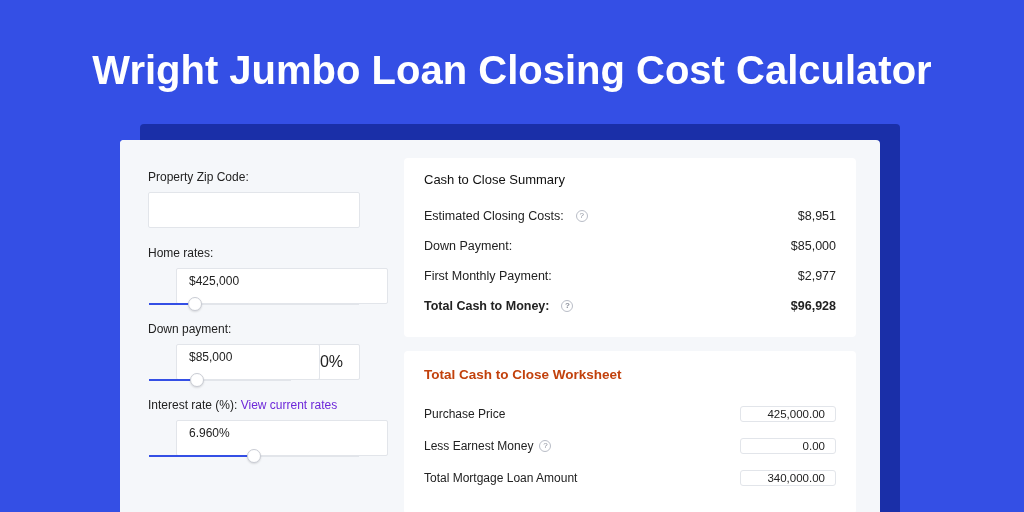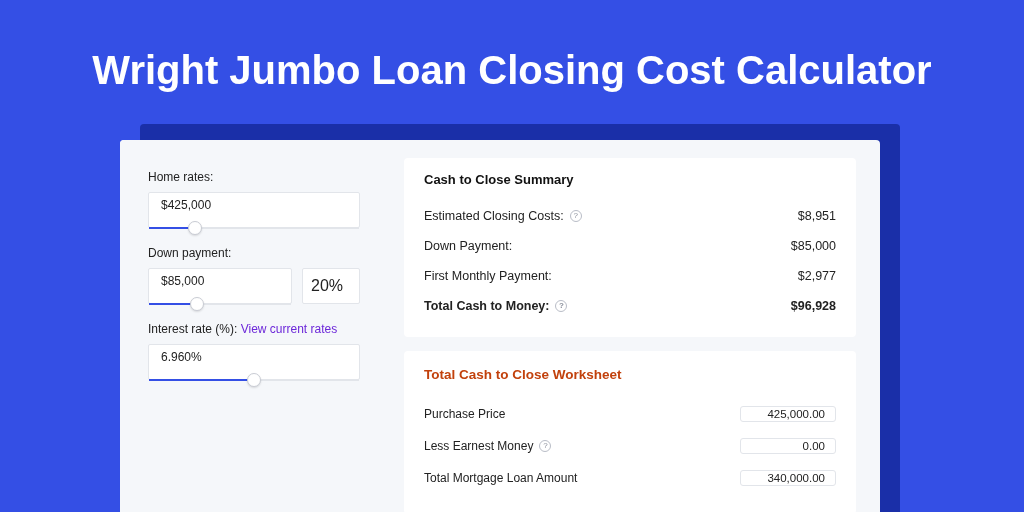--- a/index.html
+++ b/index.html
@@ -51,21 +51,21 @@
     width: 100%;
     height: 36px;
     border: 1px solid #e2e5ea;
     background: #fff;
     border-radius: 2px;
     padding: 0 12px;
     font-size: 12px;
     color: #222;
   }
   .input-with-slider { position: relative; }
-  .input-with-slider .text-input { padding-bottom: 10px; }
+  .input-with-slider .text-input { padding-bottom: 10px; margin-left: 28px; }
   .slider-track {
     position: absolute;
     left: 1px;
     right: 1px;
     bottom: -1px;
     height: 2px;
     background: #e2e5ea;
   }
   .slider-fill {
     position: absolute;
@@ -105,33 +105,33 @@
     flex-direction: column;
   }
   .summary-card {
     background: #fff;
     border-radius: 4px;
     padding: 14px 20px 16px 20px;
     margin-bottom: 14px;
   }
   .summary-title {
     font-size: 13px;
-    font-weight: 700;
+    font-weight: 400;
     color: #111;
     margin-bottom: 14px;
   }
   .summary-row {
     display: flex;
     justify-content: space-between;
     align-items: center;
     font-size: 12.5px;
     color: #222;
     padding: 8px 0;
   }
-  .summary-row .label { display: flex; align-items: center; gap: 6px; }
+  .summary-row .label { display: flex; align-items: center; gap: 12px; }
   .summary-row .value { font-weight: 500; }
   .summary-row.total .label { font-weight: 700; }
   .summary-row.total .value { font-weight: 700; }
   .info-icon {
     display: inline-flex;
     width: 12px;
     height: 12px;
     border: 1px solid #b9bdc7;
     border-radius: 50%;
     align-items: center;
@@ -177,20 +177,24 @@
 <body>
 
 <div class="page-title">Wright Jumbo Loan Closing Cost Calculator</div>
 
 <div class="shadow-card"></div>
 
 <div class="calc-card">
 
   <div class="left-pane">
 
+    <div class="field">
+      <label class="field-label">Property Zip Code:</label>
+      <input class="text-input" value="" style="">
+    </div>
 
     <div class="field">
       <label class="field-label">Home rates:</label>
       <div class="input-with-slider">
         <input class="text-input" value="$425,000" style="">
         <div class="slider-track">
           <div class="slider-fill" id="hp-fill" style="width: 22%;"></div>
           <div class="slider-thumb" id="hp-thumb" style="left: 22%;"></div>
         </div>
       </div>

